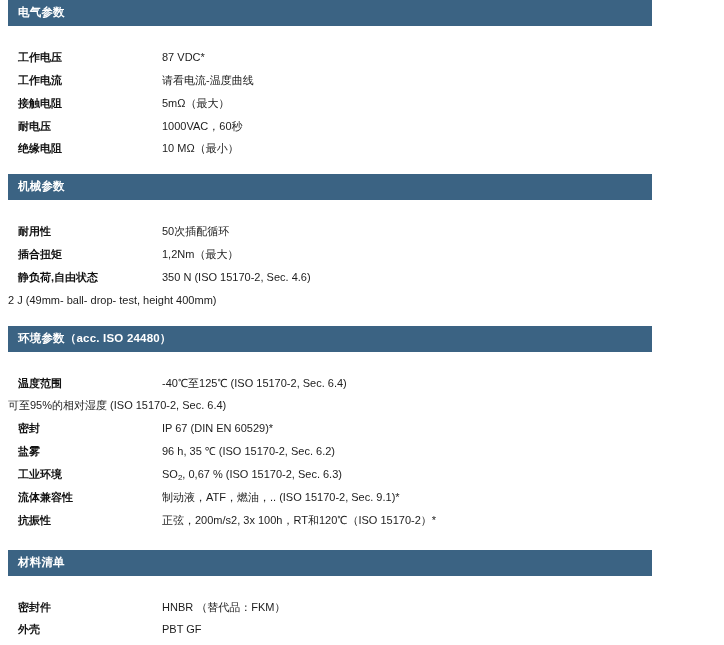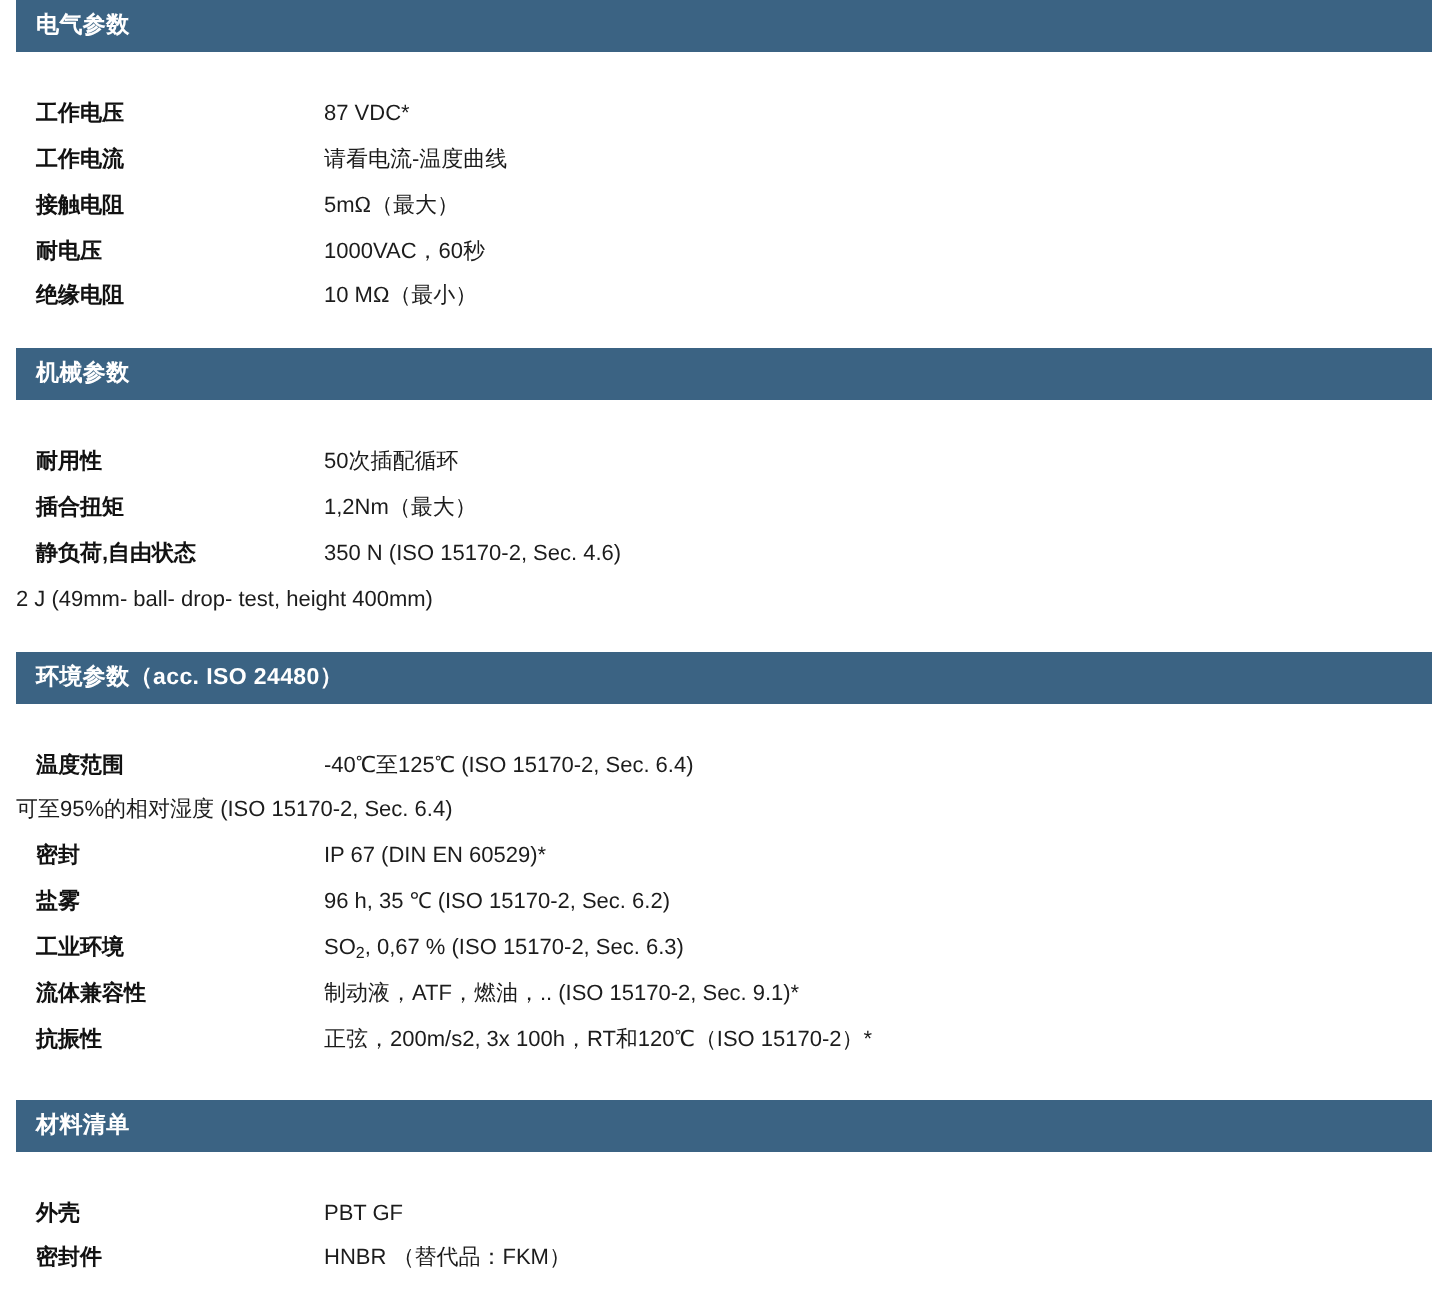--- a/index.html
+++ b/index.html
@@ -25,21 +25,21 @@
     width: 100%;
   }
   .section-header {
     background: #3b6383;
     color: #ffffff;
     font-size: 11.5px;
     font-weight: bold;
     padding: 5px 10px 6px 10px;
     box-sizing: border-box;
     margin-left: 8px;
-    width: 708px;
+    width: 644px;
     letter-spacing: 0.2px;
   }
   .rows {
     margin-left: 8px;
     width: 708px;
     box-sizing: border-box;
     padding-top: 20px;
   }
   .row {
     display: flex;
@@ -167,26 +167,26 @@
       </div>
     </div>
   </div>
 
   <div class="gap-lg"></div>
 
   <div class="section">
     <div class="section-header">材料清单</div>
     <div class="rows">
       <div class="row">
+        <div class="label">密封件</div>
+        <div class="value">HNBR （替代品：FKM）</div>
+      </div>
+      <div class="row">
         <div class="label">外壳</div>
         <div class="value">PBT GF</div>
-      </div>
-      <div class="row">
-        <div class="label">密封件</div>
-        <div class="value">HNBR （替代品：FKM）</div>
       </div>
       <div class="row">
         <div class="label">连接卡口</div>
         <div class="value">PA 55 GF</div>
       </div>
     </div>
   </div>
 
   <div class="gap-sm"></div>
 

